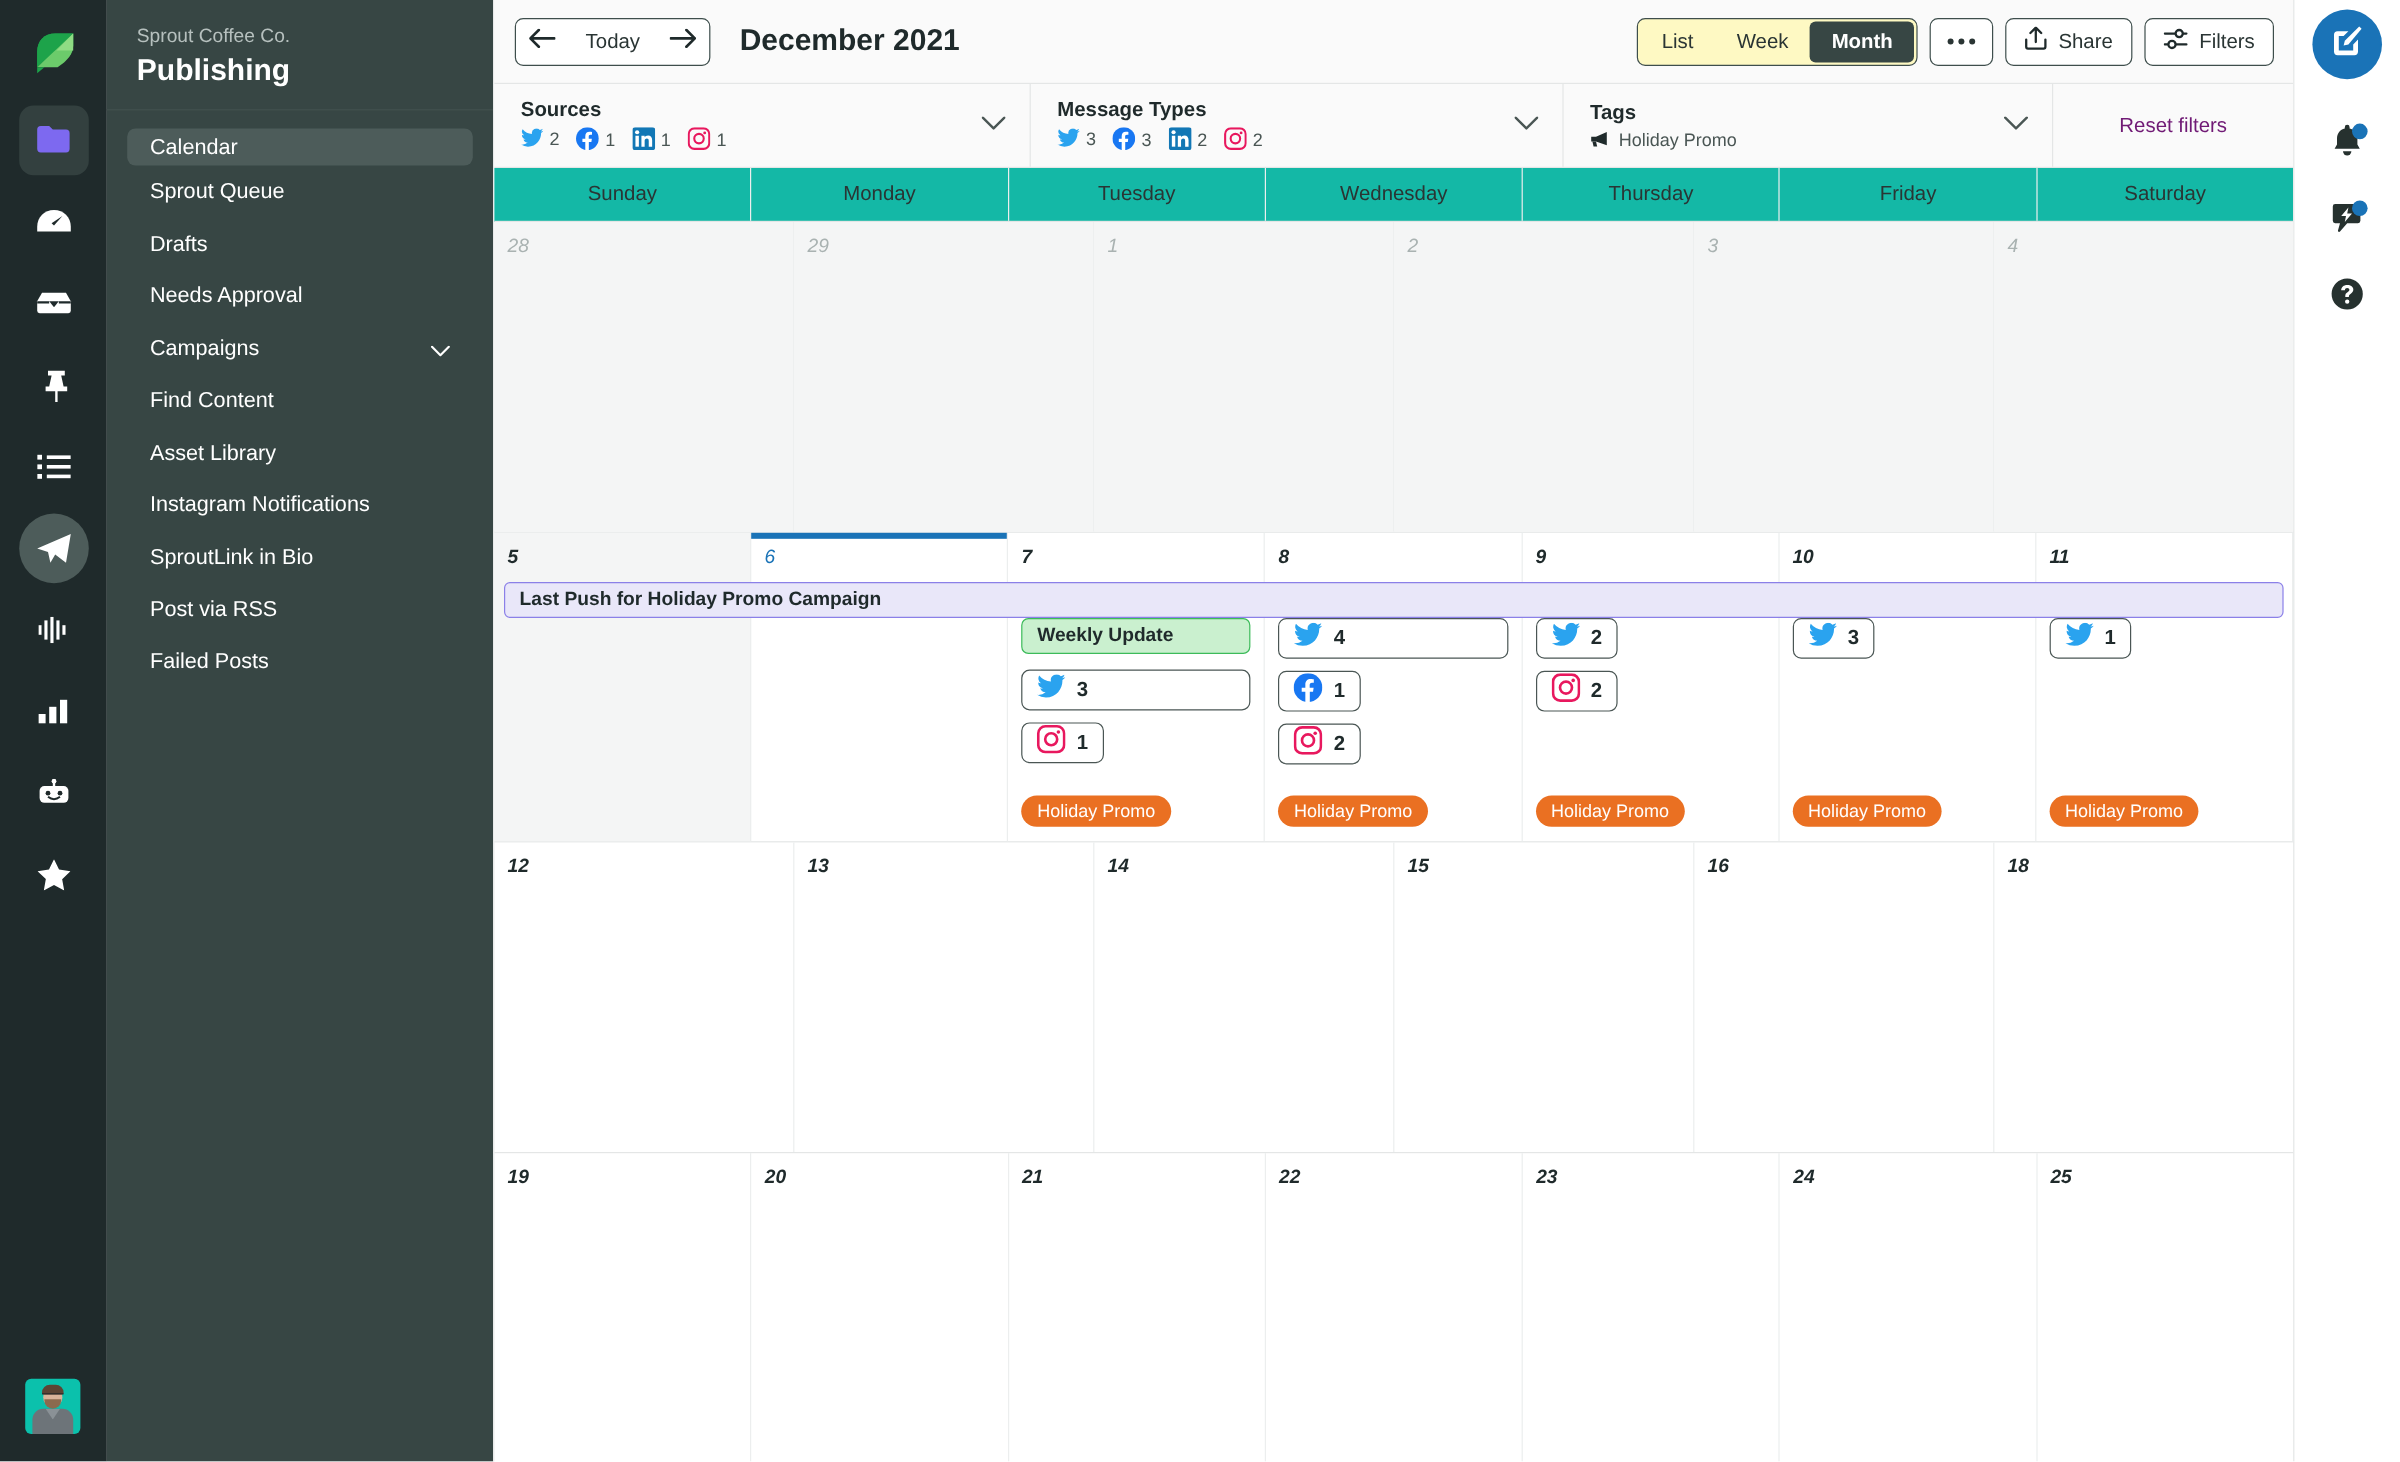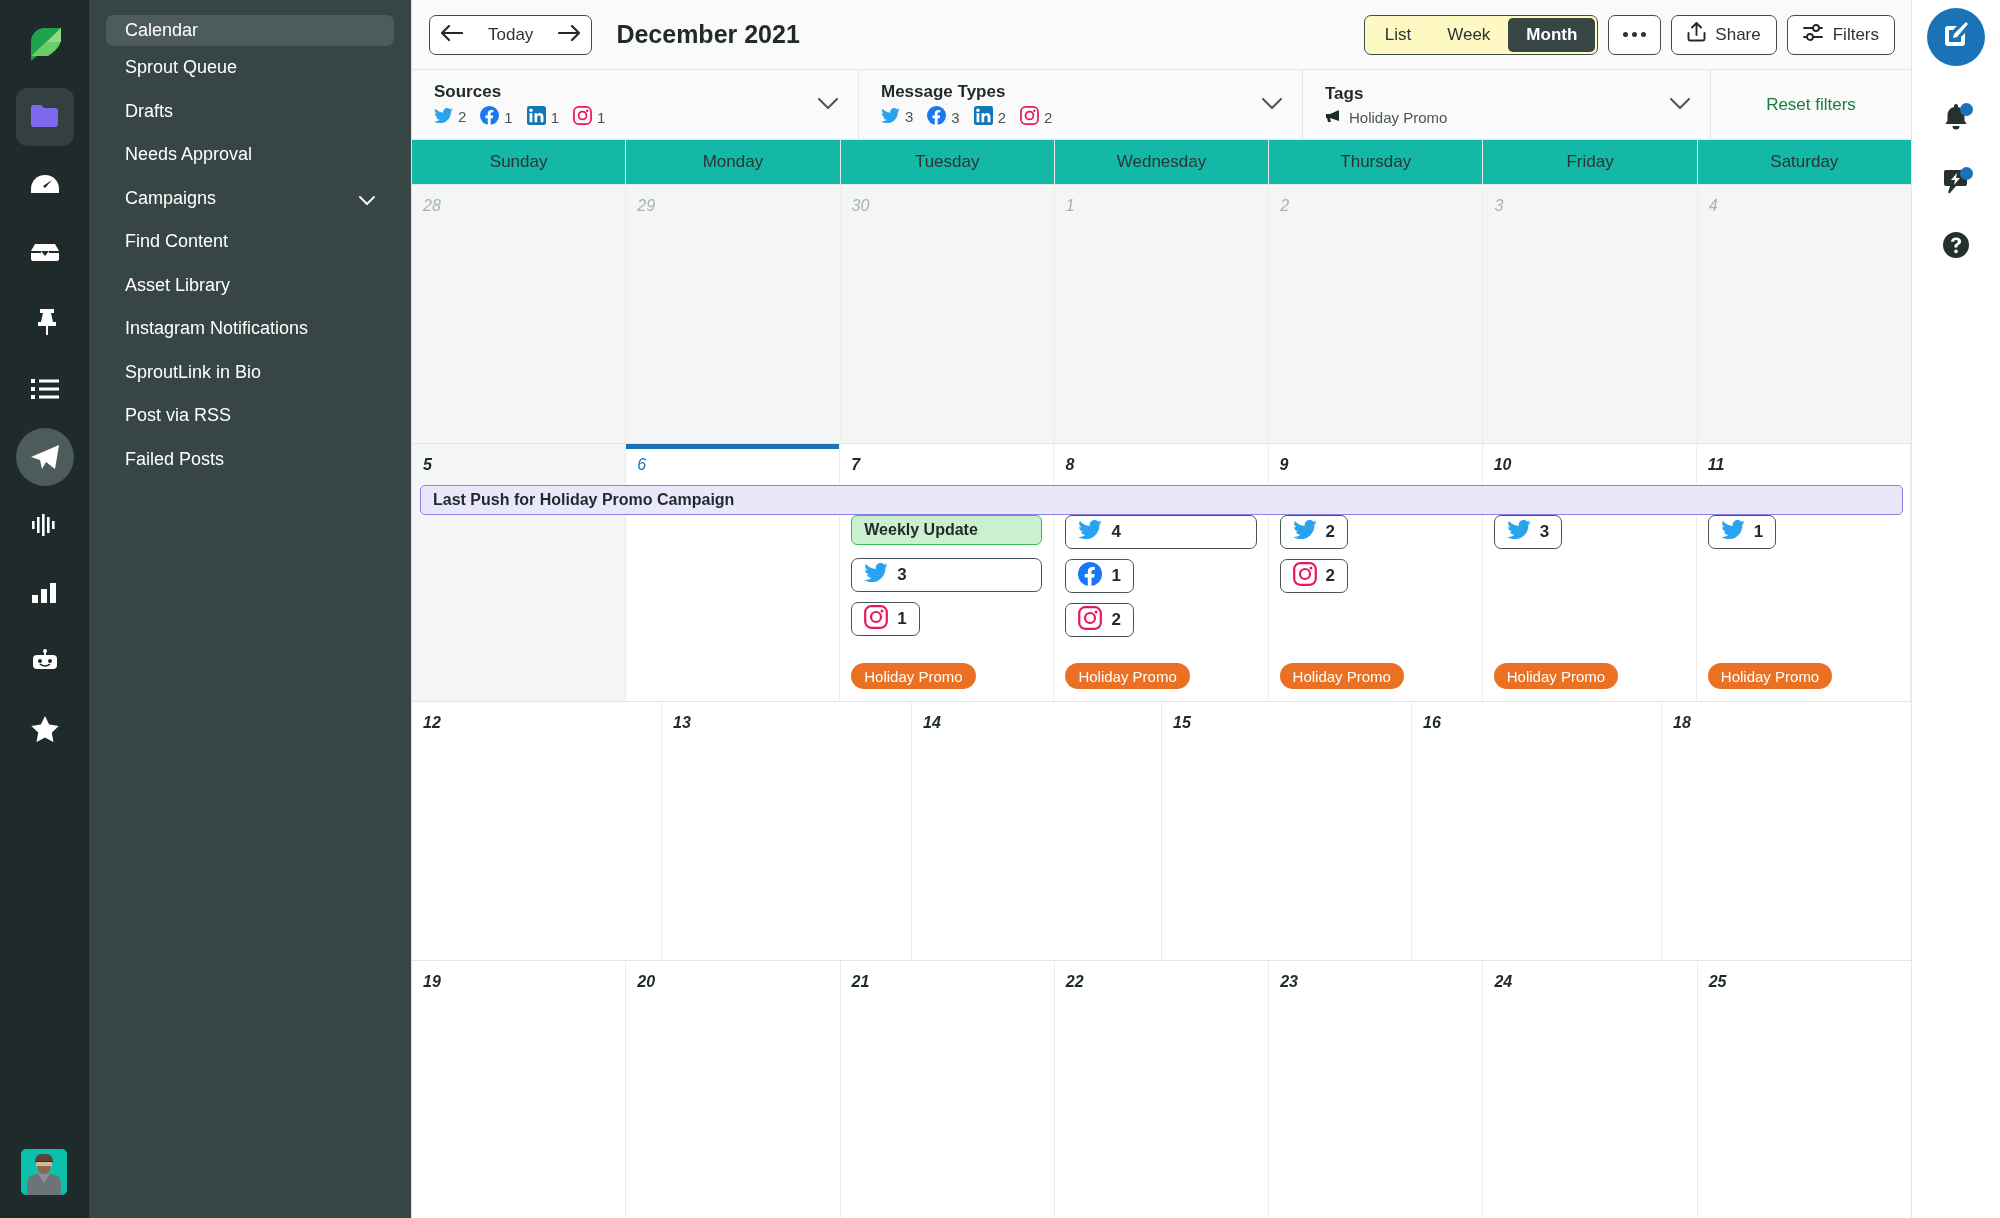--- a/index.html
+++ b/index.html
@@ -106,21 +106,21 @@
   .fcell.c2 { width: 444px; }
   .fcell.c3 { flex: 1 1 auto; }
   .fcell-inner { flex: 1 1 auto; min-width: 0; }
   .flabel { font-size: 17px; color: #1f2a2b; font-weight: bold; line-height: 22px; }
   .frow { display: flex; align-items: center; gap: 5px; margin-top: 3px; }
   .fchip { display: flex; align-items: center; gap: 5px; margin-right: 9px; }
   .fchip span { font-size: 15px; color: #4a5654; }
   .ftag { display: flex; align-items: center; gap: 7px; margin-top: 4px;
           font-size: 15px; color: #4a5654; }
   .reset { width: 200px; display: flex; align-items: center; justify-content: center;
-           font-size: 17px; color: #15803d; }
+           font-size: 17px; color: #701a75; }
 
   
   .cal { flex: 1 1 auto; display: flex; flex-direction: column; min-height: 0; }
   .dow { display: flex; height: 45px; flex: 0 0 45px; background: #14b8a6;
          border-bottom: 1px solid #e4e6e6; }
   .dow div { flex: 1 1 0; display: flex; align-items: center; justify-content: center;
              font-size: 17px; color: #2a3534; border-right: 1px solid #eceeee; }
   .dow div:last-child { border-right: none; text-align: center; }
 
   .weeks { flex: 1 1 auto; display: flex; flex-direction: column; min-height: 0; }
@@ -295,20 +295,24 @@
       <div class="av-body"></div>
         <div class="av-collar"></div>
       <div class="av-head"></div>
         <div class="av-hair"></div>
       <div class="av-beard"></div>
         <div class="av-glass"></div>
     </div>
   </div>
 
   <div class="sidebar">
+    <div class="sb-head">
+      <div class="sb-org">Sprout Coffee Co.</div>
+      <div class="sb-title">Publishing</div>
+    </div>
     <div class="sb-nav" id="sb-nav" style="display: flex; flex-direction: column; gap: 0px;">
         <div class="sb-item active" style="margin-top: 0px; height: 31px;">
           <span>Calendar</span>
         </div>
         <div class="sb-gap" style="height: 0px;"></div>
         <div class="sb-item" style="margin-top: 0px; height: 43.5px;">
           <span>Sprout Queue</span>
         </div>
         <div class="sb-gap" style="height: 0px;"></div>
         <div class="sb-item" style="margin-top: 0px; height: 43.5px;">
@@ -543,24 +547,20 @@
           <div class="week muted">
             <div class="daycell">
               <div class="daynum">28</div>
               <div class="evt-area"></div>
             </div>
             <div class="daycell">
               <div class="daynum">29</div>
               <div class="evt-area"></div>
             </div>
             <div class="daycell">
-              <div class="daynum">30</div>
-              <div class="evt-area"></div>
-            </div>
-            <div class="daycell">
               <div class="daynum">1</div>
               <div class="evt-area"></div>
             </div>
             <div class="daycell">
               <div class="daynum">2</div>
               <div class="evt-area"></div>
             </div>
             <div class="daycell">
               <div class="daynum">3</div>
               <div class="evt-area"></div>

